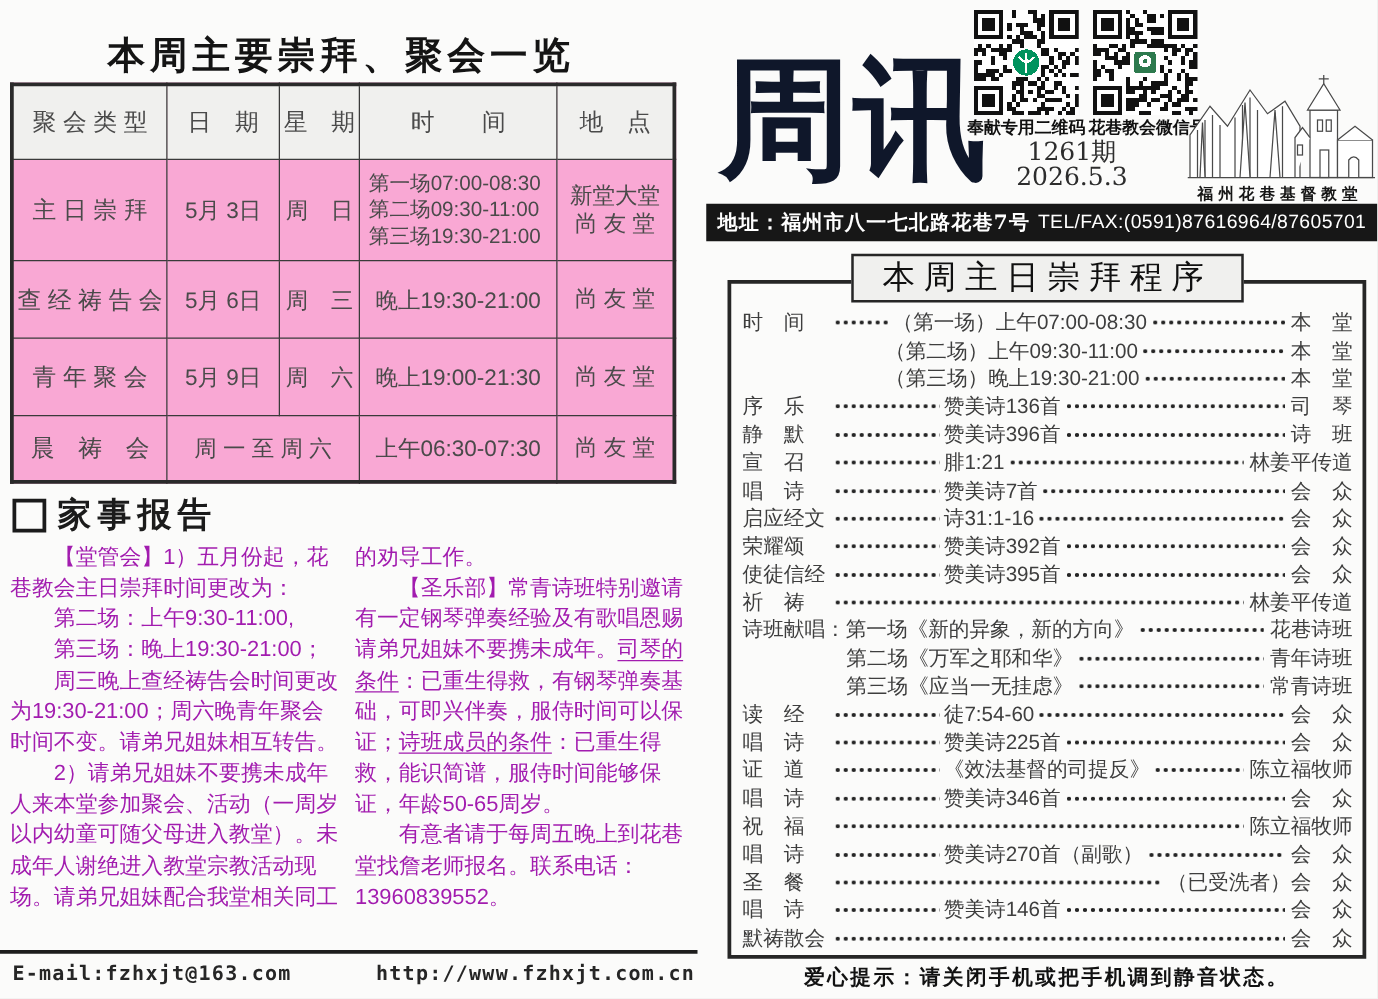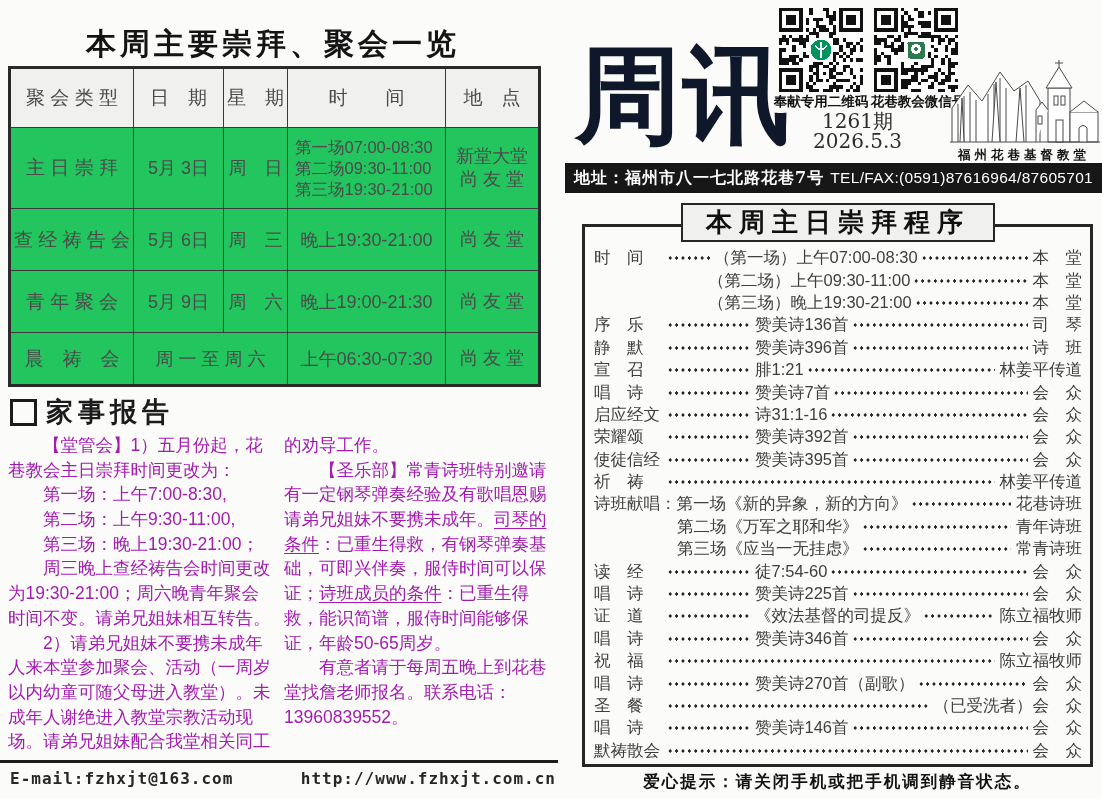--- a/index.html
+++ b/index.html
@@ -5,21 +5,21 @@
   html,body{margin:0;padding:0;background:#e8e8e6;}
   #page{position:relative;width:1102px;height:799px;background:#fbfbfa;overflow:hidden;
         font-family:"Liberation Sans",sans-serif;color:#3d3d3d;}
   .abs{position:absolute;}
 
   
   .left-title{left:36px;top:24px;width:474px;text-align:center;
       font-family:"DejaVu Serif",serif;font-weight:bold;font-size:30px;
       letter-spacing:4px;color:#141414;white-space:pre;}
   #schedule{left:8px;top:66px;border-collapse:collapse;table-layout:fixed;width:530px;
-      border:3px solid #2a2a2a;background:#22c55e;}
+      border:3px solid #2a2a2a;background:#f9a8d4;}
   #schedule th,#schedule td{border:1.4px solid #3a3a3a;text-align:center;vertical-align:middle;
       white-space:pre;padding:0;color:#4a4a4a;}
   #schedule th{height:58px;background:#f0f0ee;font-weight:normal;font-size:19px;}
   #schedule td{font-size:18px;}
   #schedule td.type{font-size:19px;}
   #schedule tr.r0 td{height:80px;}
   #schedule tr.r1 td{height:61px;}
   #schedule tr.r2 td{height:61px;}
   #schedule tr.r3 td{height:51px;margin-top:34px;}
   #schedule td.times.multi{text-align:left;padding-left:7px;font-size:16.5px;line-height:21px;}
@@ -57,21 +57,21 @@
       letter-spacing:4px;color:#151515;white-space:nowrap;}
   .addrbar{left:565px;top:163px;width:537px;height:30px;background:#171717;color:#ffffff;
       display:flex;align-items:center;justify-content:space-between;padding:0 9px;box-sizing:border-box;}
   .addr{font-family:"DejaVu Serif",serif;font-weight:bold;font-size:16px;letter-spacing:1px;white-space:pre;}
   .tel{font-size:15.5px;letter-spacing:0.3px;}
 
   
   .pbox{left:582px;top:224px;width:511px;height:543px;border:3px solid #262626;box-sizing:border-box;background:#fbfbfa;}
   .ptitle{left:681px;top:203px;width:314px;height:39px;box-sizing:border-box;
       background:#f0f0ee;border:2.5px solid #262626;z-index:2;text-align:center;
-      line-height:34px;font-family:"DejaVu Serif",serif;font-weight:bold;font-size:26px;
+      line-height:34px;font-family:"DejaVu Serif",serif;font-weight:normal;font-size:26px;
       letter-spacing:7px;color:#101010;white-space:pre;}
   .plines{left:594px;top:247px;width:488px;}
   .pline{display:flex;align-items:center;height:22.4px;font-size:16.5px;color:#3e3e3e;white-space:pre;}
   .pl{min-width:70px;}
   .pr{margin-left:2px;}
   .dt{height:6px;background-image:radial-gradient(circle,#262626 1.55px,rgba(0,0,0,0) 1.75px);
       background-size:6.4px 6px;background-repeat:repeat-x;background-position:left center;}
   .dt.grow{flex:1 1 14px;margin:0 3px;}
   .dt.fixed{flex:0 0 auto;margin:0 3px;}
   .ind{flex:0 0 auto;}
@@ -133,21 +133,20 @@
       </tbody>
   </table>
 
   <div class="abs report-head">
     <span class="sq"></span>
     <span>家事报告</span>
   </div>
   <div id="rcol1" class="abs rcol">
       <div class="rline"><span>　　【堂管会】1）五月份起，花</span></div>
       <div class="rline"><span>巷教会主日崇拜时间更改为：</span></div>
-      <div class="rline"><span>　　第一场：上午7:00-8:30,</span></div>
       <div class="rline"><span>　　第二场：上午9:30-11:00,</span></div>
       <div class="rline"><span>　　第三场：晚上19:30-21:00；</span></div>
       <div class="rline"><span>　　周三晚上查经祷告会时间更改</span></div>
       <div class="rline"><span>为19:30-21:00；周六晚青年聚会</span></div>
       <div class="rline"><span>时间不变。请弟兄姐妹相互转告。</span></div>
       <div class="rline"><span>　　2）请弟兄姐妹不要携未成年</span></div>
       <div class="rline"><span>人来本堂参加聚会、活动（一周岁</span></div>
       <div class="rline"><span>以内幼童可随父母进入教堂）。未</span></div>
       <div class="rline"><span>成年人谢绝进入教堂宗教活动现</span></div>
       <div class="rline"><span>场。请弟兄姐妹配合我堂相关同工</span></div>

